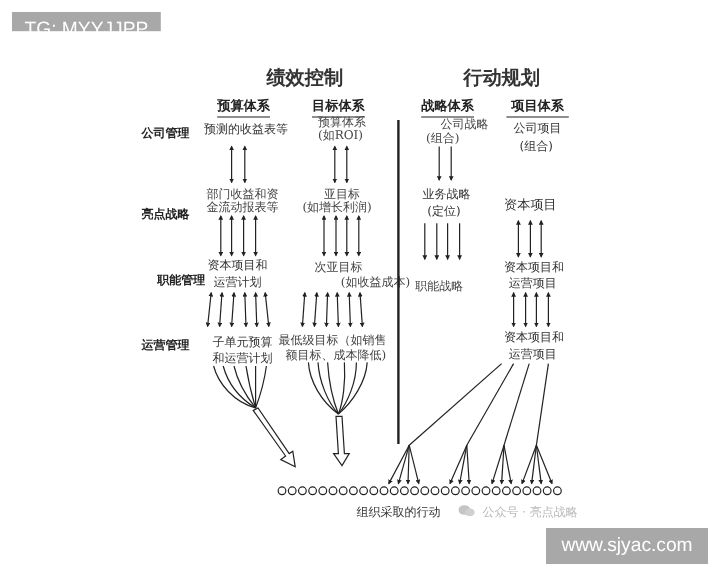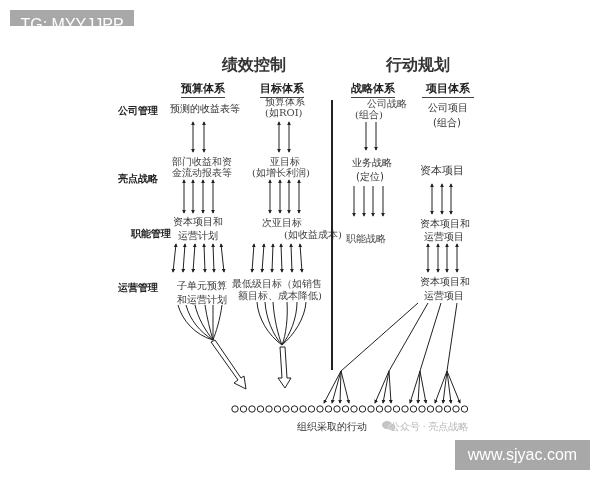--- a/index.html
+++ b/index.html
@@ -68,21 +68,21 @@
 <div class="abs node" style="left:420px;top:276px;">资本项目和</div>
 <div class="abs node" style="left:424px;top:290px;">运营项目</div>
 
 <div class="abs caption" style="left:297px;top:420px;">组织采取的行动</div>
 <div class="abs" style="left:382px;top:420px;width:12px;height:10px;">
   <svg width="14" height="11" viewBox="0 0 14 11">
       <ellipse cx="5" cy="5" rx="5" ry="4" fill="#c4c4c4"></ellipse>
       <ellipse cx="9.5" cy="7" rx="4" ry="3.3" fill="#d0d0d0"></ellipse>
     </svg>
 </div>
-<div class="abs wechat" style="left:390px;top:420px;font-family:Liberation Serif, serif;">公众号 · 亮点战略</div>
+<div class="abs wechat" style="left:402px;top:420px;">公众号 · 亮点战略</div>
 
 <svg width="600" height="480">
   <defs>
     <marker id="ah" viewBox="0 0 10 10" refX="8" refY="5" markerWidth="4" markerHeight="4" orient="auto-start-reverse">
       <path d="M0,0 L10,5 L0,10 z" fill="#222"></path>
     </marker>
   </defs>
   <g stroke="#222" stroke-width="1" fill="none">
 
     <line x1="332" y1="100" x2="332" y2="370" stroke-width="2"></line>

